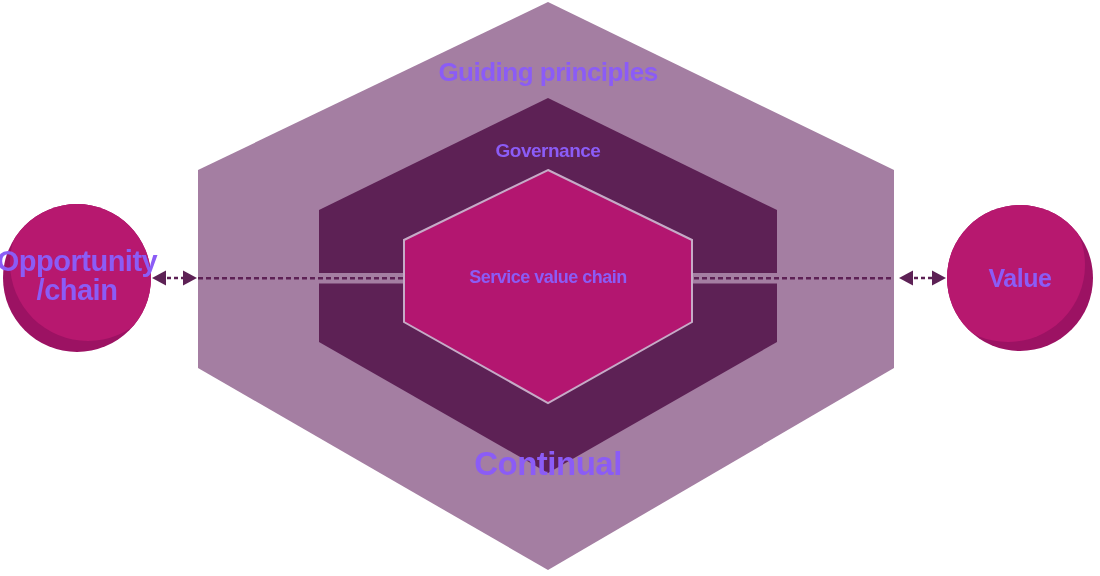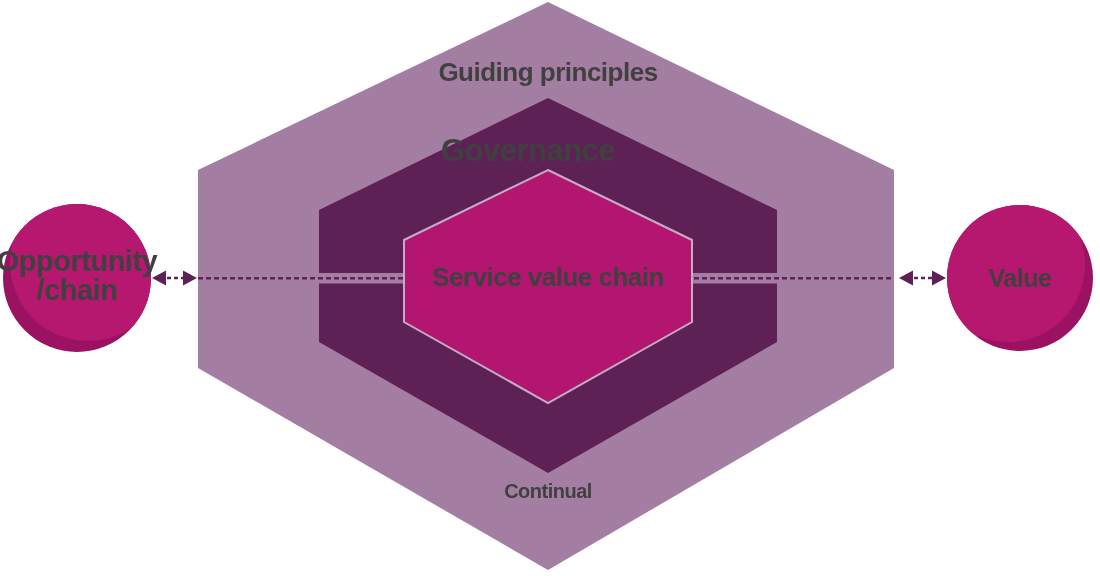--- a/index.html
+++ b/index.html
@@ -8,36 +8,36 @@
     position: relative;
     width: 1100px;
     height: 576px;
     background: #ffffff;
     overflow: hidden;
     font-family: "Liberation Sans", sans-serif;
   }
   .canvas svg { position: absolute; left: 0; top: 0; }
   .label {
     position: absolute;
-    color: #404040;
+    color: #8b5cf6;
     font-weight: bold;
     text-align: center;
     letter-spacing: -0.5px;
     display: flex;
     align-items: center;
     justify-content: center;
     flex-direction: column;
     white-space: nowrap;
     pointer-events: none;
   }
   .lbl-guiding     { left: 348px; top: 57px;  width: 400px; height: 30px; font-size: 26px; }
-  .lbl-governance  { left: 328px; top: 137px; width: 400px; height: 28px; font-size: 31px; }
-  .lbl-svc         { left: 374px; top: 262px; width: 348px; height: 30px; font-size: 26px; }
+  .lbl-governance  { left: 348px; top: 137px; width: 400px; height: 28px; font-size: 19px; }
+  .lbl-svc         { left: 374px; top: 262px; width: 348px; height: 30px; font-size: 18px; }
   .lbl-practices   { left: 398px; top: 409px; width: 300px; height: 28px; font-size: 25px; }
-  .lbl-continual   { left: 398px; top: 481px; width: 300px; font-size: 20px; line-height: 21px; }
+  .lbl-continual   { left: 398px; top: 453px; width: 300px; font-size: 33px; line-height: 21px; }
   .lbl-opportunity { left: 2px;   top: 247px; width: 150px; font-size: 29px; line-height: 29px; }
   .lbl-value       { left: 947px; top: 262px; width: 146px; height: 32px; font-size: 25px; }
 </style>
 </head>
 <body>
 
 <div class="canvas">
 
   <svg width="1100" height="576" viewBox="0 0 1100 576">
 

